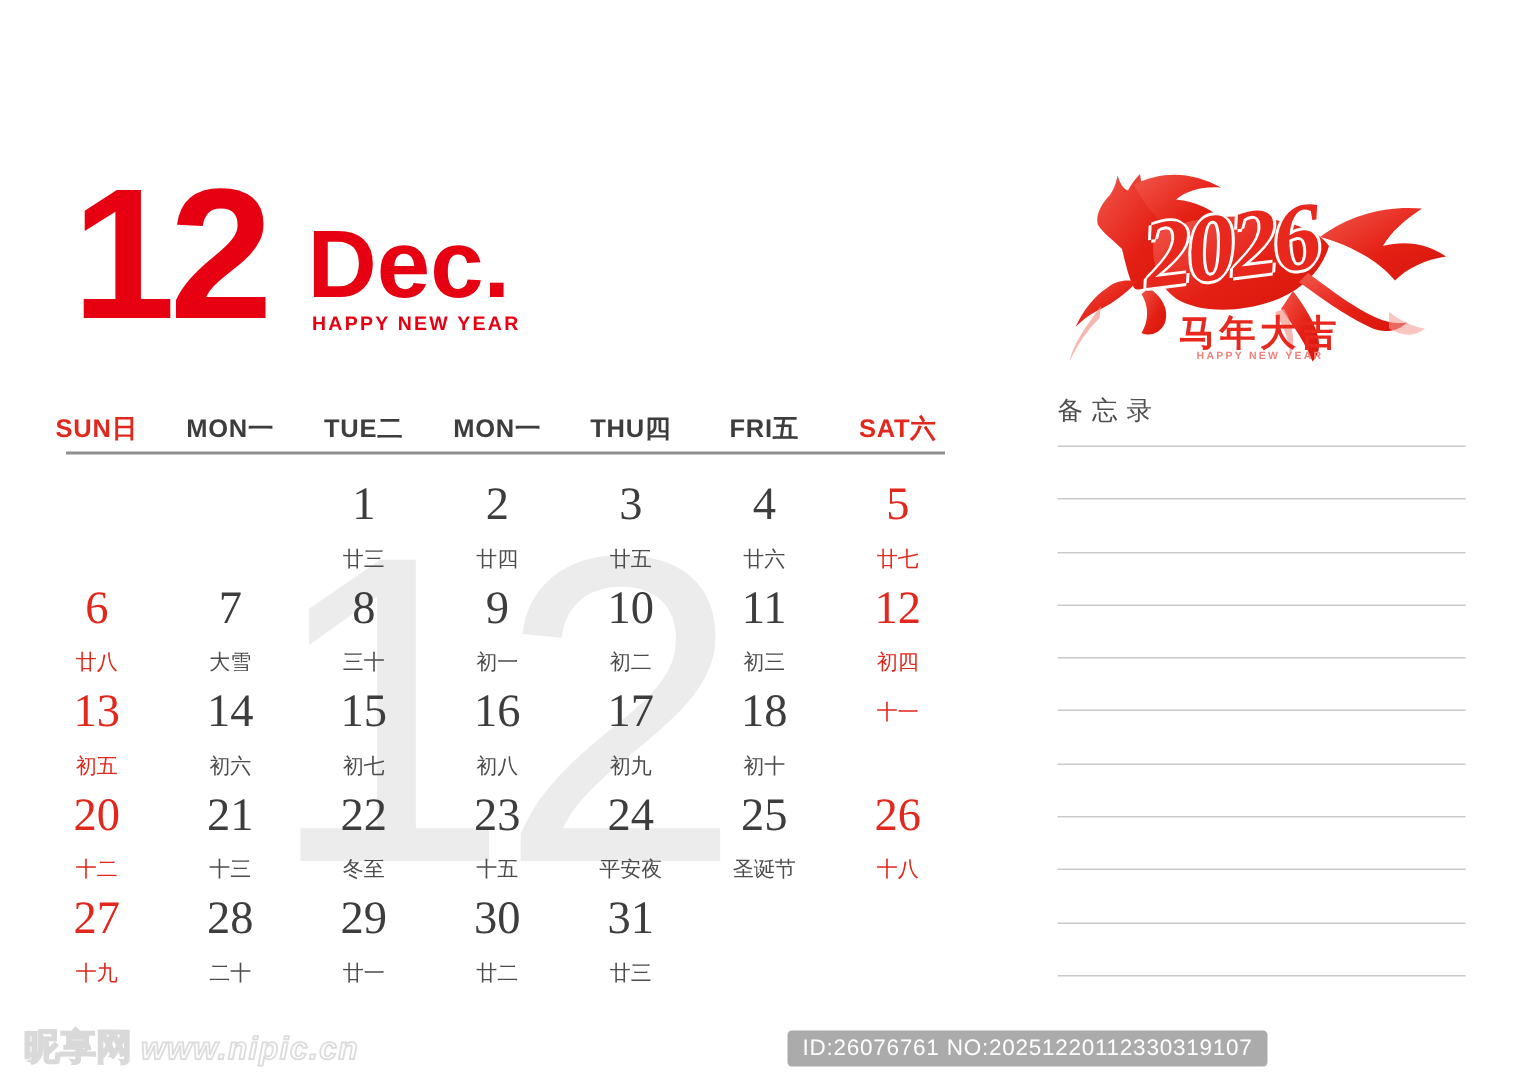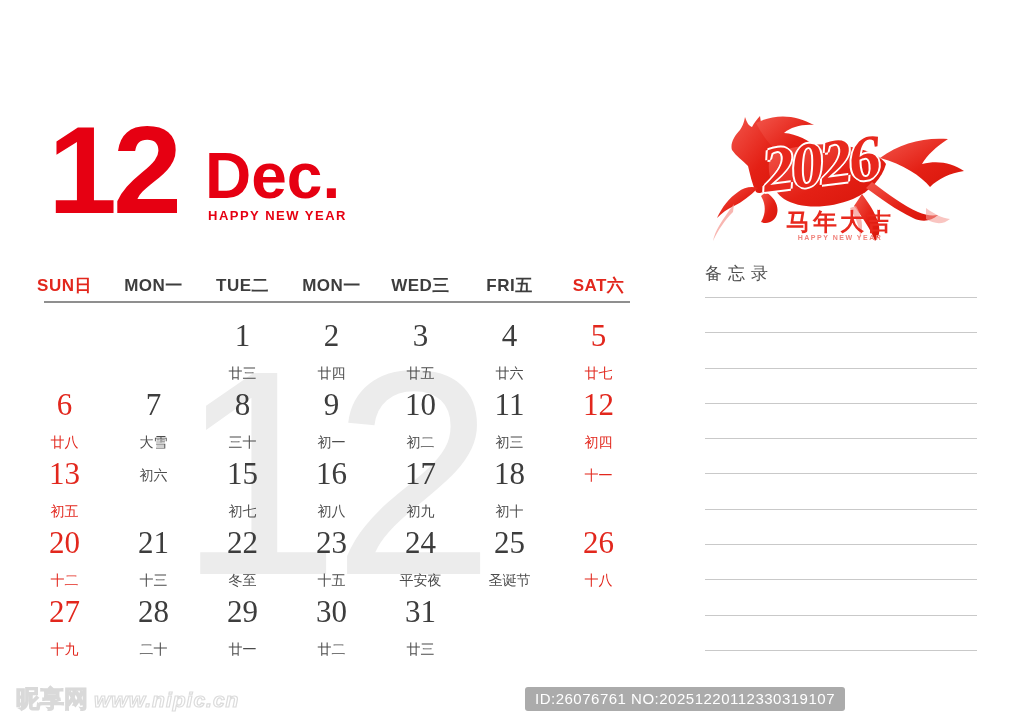--- a/index.html
+++ b/index.html
@@ -150,21 +150,21 @@
   <div class="year-text">2026</div>
   <div class="greeting">马年大吉</div>
   <div class="greeting-sub">HAPPY NEW YEAR</div>
 </div>
 
 <div class="weekday-row" id="weekday-row">
     <div class="wd red">SUN日</div>
     <div class="wd">MON一</div>
     <div class="wd">TUE二</div>
     <div class="wd">MON一</div>
-    <div class="wd">WED三</div>
+    <div class="wd">THU四</div>
     <div class="wd">FRI五</div>
     <div class="wd red">SAT六</div>
   </div>
 <div class="header-line"></div>
 
 <div class="calendar-grid" id="calendar-grid">
     <div class="cell"></div>
     <div class="cell"></div>
     <div class="cell">
       <div class="dnum">1</div>
@@ -212,20 +212,21 @@
     </div>
     <div class="cell red">
       <div class="dnum">12</div>
       <div class="dlunar">初四</div>
     </div>
     <div class="cell red">
       <div class="dnum">13</div>
       <div class="dlunar">初五</div>
     </div>
     <div class="cell">
+      <div class="dnum">14</div>
       <div class="dlunar">初六</div>
     </div>
     <div class="cell">
       <div class="dnum">15</div>
       <div class="dlunar">初七</div>
     </div>
     <div class="cell">
       <div class="dnum">16</div>
       <div class="dlunar">初八</div>
     </div>

